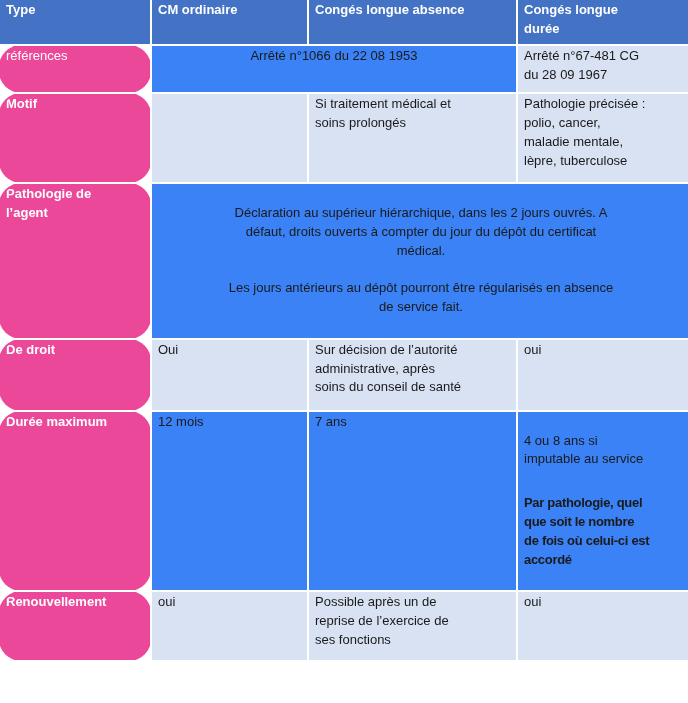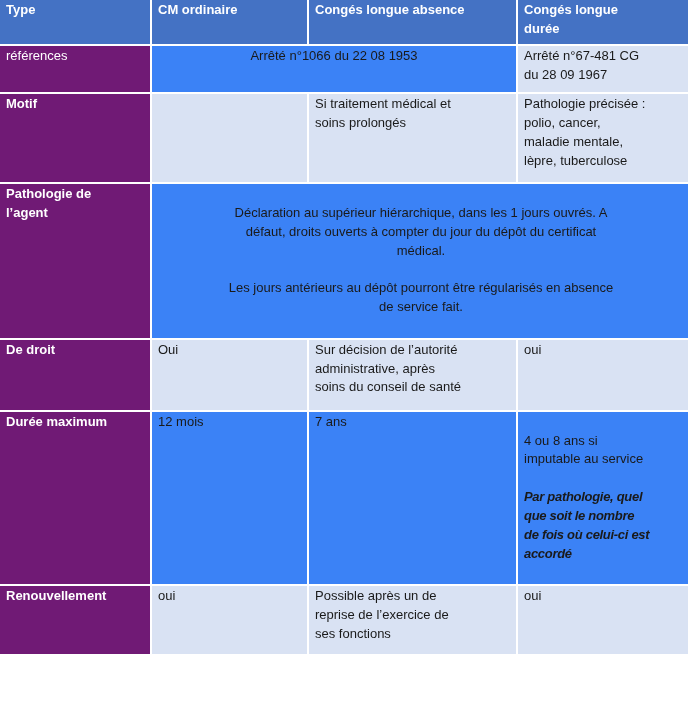--- a/index.html
+++ b/index.html
@@ -12,26 +12,26 @@
     font-size:13px;
     line-height:1.45;
     white-space:pre-line;
     overflow:hidden;
     word-wrap:break-word;
     color:#1a1a1a;
     font-weight:normal;
     text-align:left;
   }
   th.hdr{background:#4472C4;color:#ffffff;font-weight:bold;}
-  td.label{background:#701a75;color:#ffffff;font-weight:bold;}
+  td.label{background:#ec4899;color:#ffffff;font-weight:bold;border-radius:22px;}
   td.label.reg{font-weight:normal;}
   td.dark{background:#3b82f6;}
   td.light{background:#D9E2F3;}
   .center{text-align:center;}
-  .para2-bold-italic{font-weight:bold;font-style:italic;letter-spacing:-0.3px;}
+  .para2-bold-italic{font-weight:bold;margin-top:6px;letter-spacing:-0.3px;}
   tr.r-header{height:46px;}
   tr.r-references{height:48px;}
   tr.r-motif{height:90px;}
   tr.r-obligations{height:111px;}
   tr.r-dedroit{height:72px;}
   tr.r-duree{height:157px;}
   tr.r-renouvellement{height:70px;}
 </style>
 </head>
 <body>
@@ -69,21 +69,21 @@
       <td class="light">Pathologie précisée :
 polio, cancer,
 maladie mentale,
 lèpre, tuberculose</td>
     </tr>
 
     <tr class="r-obligations">
       <td class="label">Pathologie de
 l’agent</td>
       <td class="dark center" colspan="3">
-        <div>Déclaration au supérieur hiérarchique, dans les 1 jours ouvrés. A
+        <div>Déclaration au supérieur hiérarchique, dans les 2 jours ouvrés. A
 défaut, droits ouverts à compter du jour du dépôt du certificat
 médical.</div>
         <div>Les jours antérieurs au dépôt pourront être régularisés en absence
 de service fait.</div>
       </td>
     </tr>
 
     <tr class="r-dedroit">
       <td class="label">De droit</td>
       <td class="light">Oui</td>

